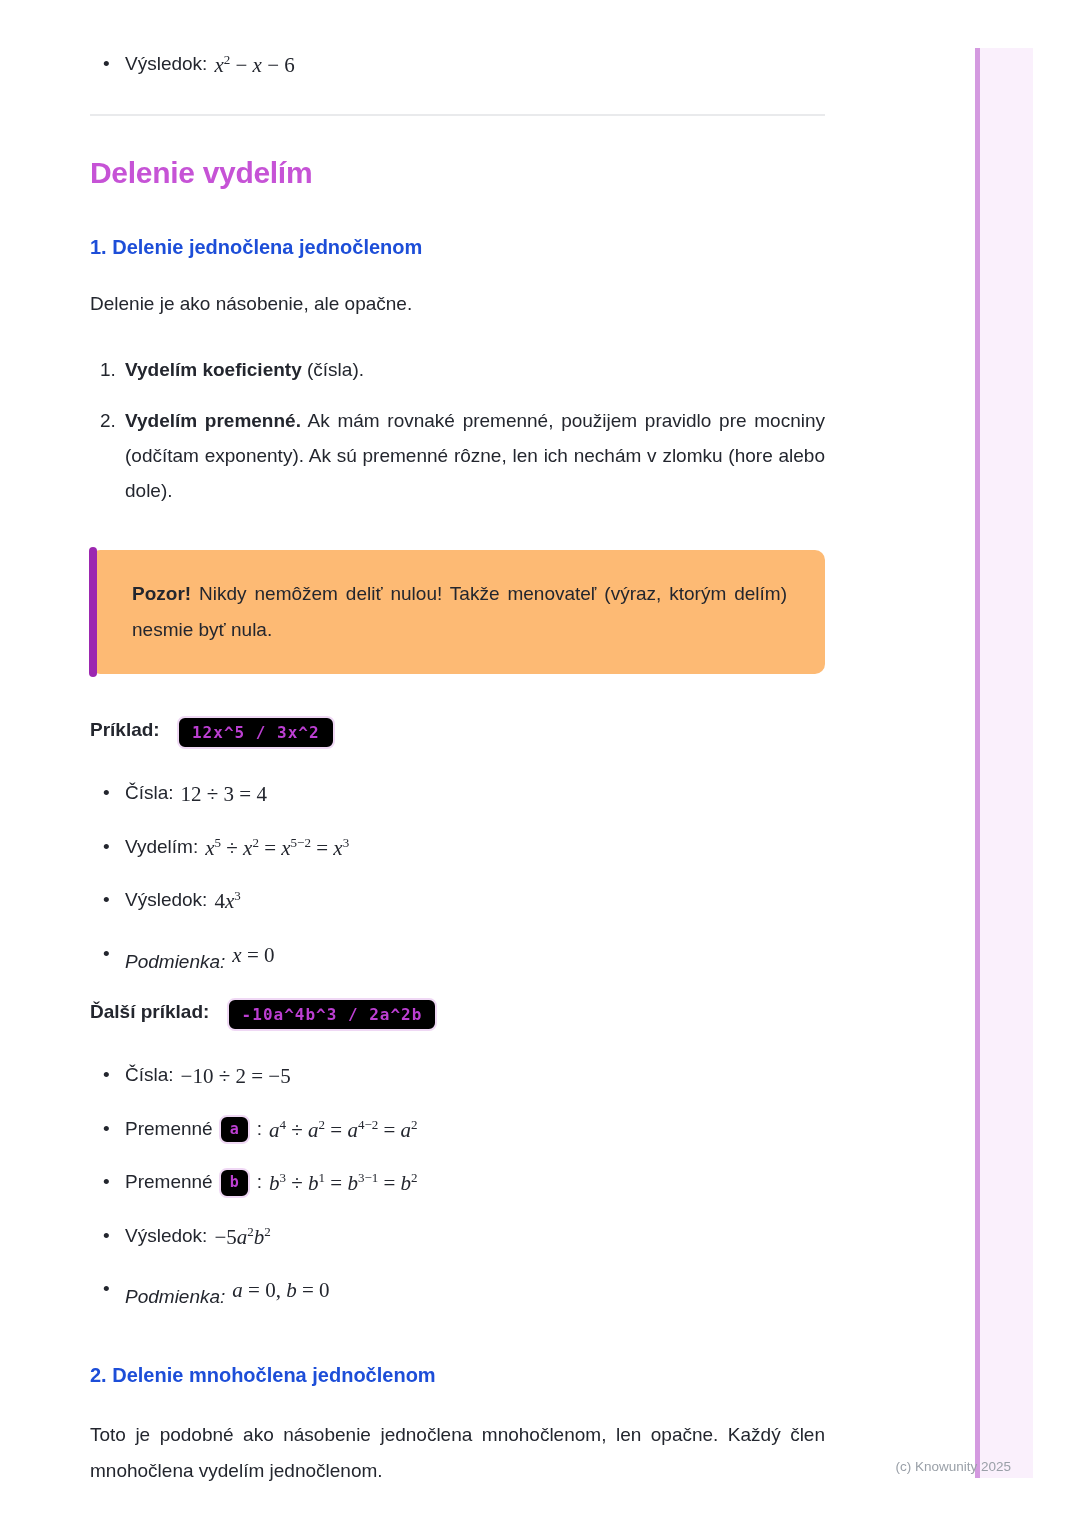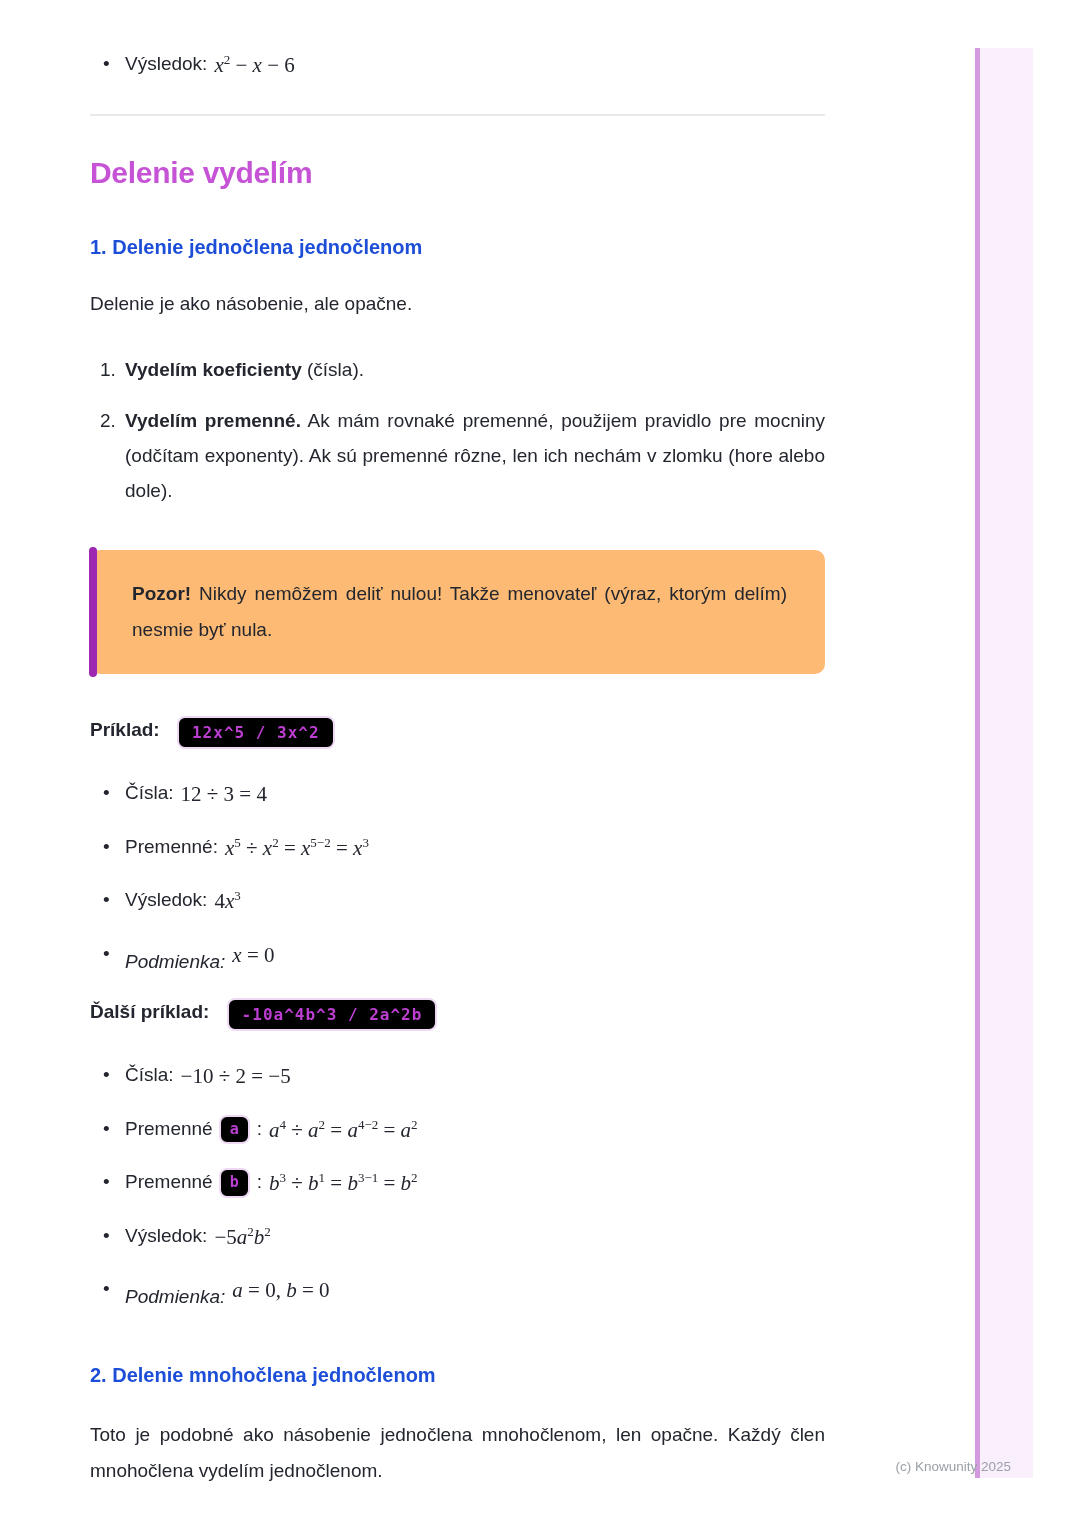--- a/index.html
+++ b/index.html
@@ -164,21 +164,21 @@
     <span class="ex-label">Príklad:</span>
     <span class="chip">12x^5 / 3x^2</span>
   </div>
 
   <ul class="blist gap-after-list">
     <li>
       <span class="li-label">Čísla:</span>
       <span class="math">12 ÷ 3 = 4</span>
     </li>
     <li>
-      <span class="li-label">Premenné:</span>
+      <span class="li-label">Vydelím:</span>
       <span class="math"><i>x</i><sup>5</sup> ÷ <i>x</i><sup>2</sup> = <i>x</i><sup>5−2</sup> = <i>x</i><sup>3</sup></span>
     </li>
     <li>
       <span class="li-label">Výsledok:</span>
       <span class="math">4<i>x</i><sup>3</sup></span>
     </li>
     <li>
       <span class="li-label it">Podmienka:</span>
       <span class="math"><i>x</i> = 0</span>
     </li>

